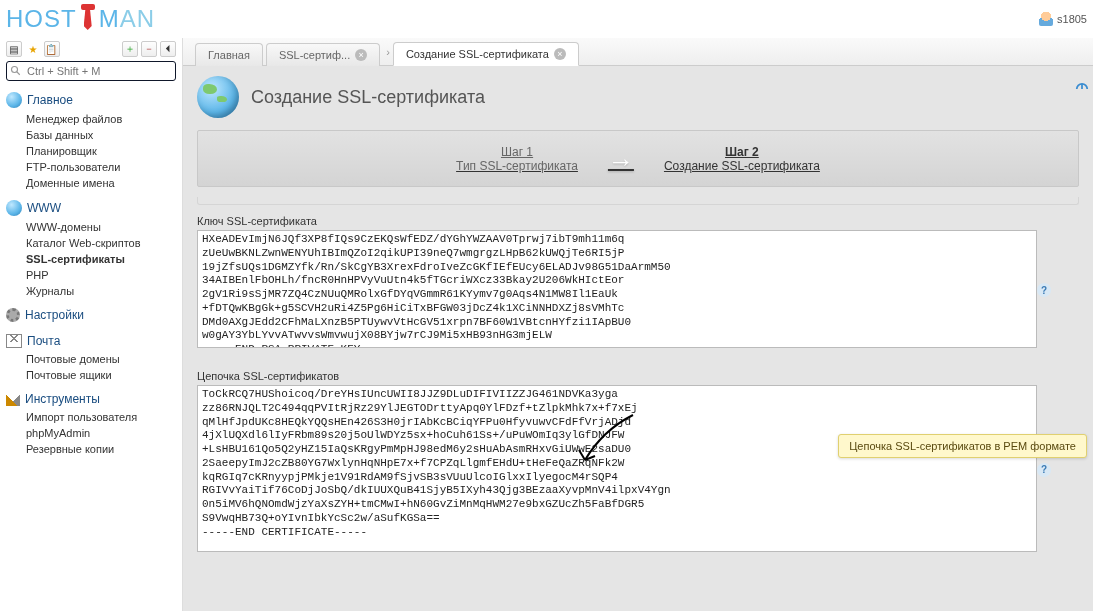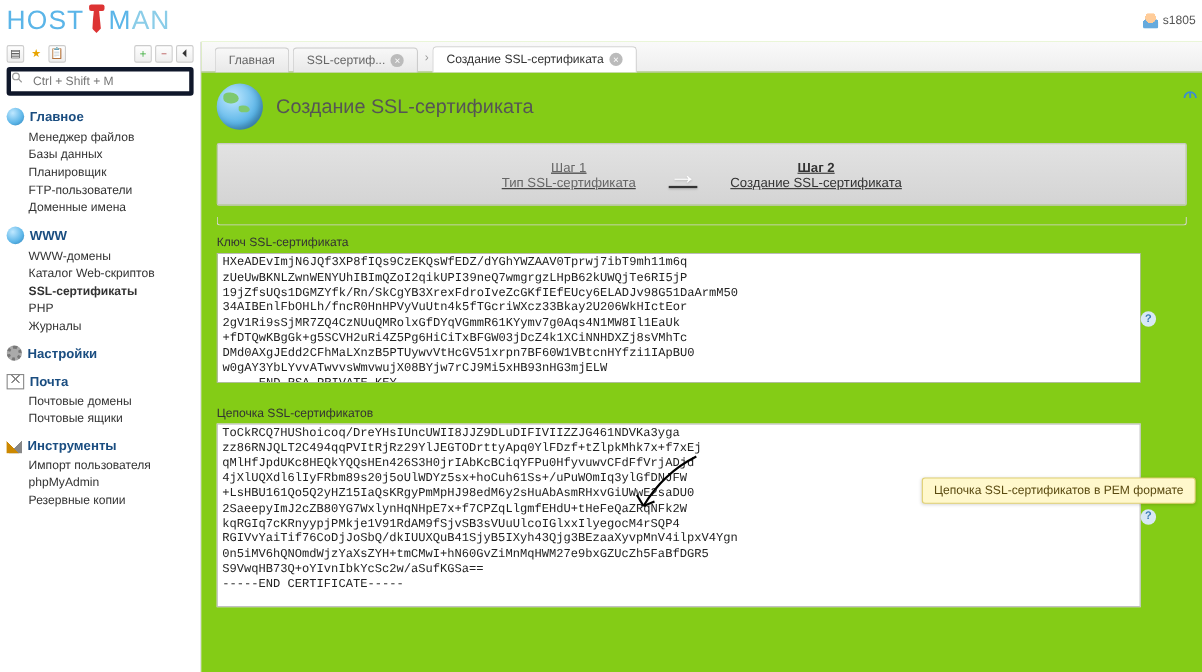--- a/index.html
+++ b/index.html
@@ -12,28 +12,28 @@
 .logo .tie::after { content: ""; position: absolute; top: 6px; left: 5px; width: 8px; height: 20px; background: #d33; clip-path: polygon(20% 0, 80% 0, 100% 80%, 50% 100%, 0 80%); }
 .userbox { display: flex; align-items: center; gap: 4px; color: #555; font-size: 11px; }
 .user-icon { width: 14px; height: 14px; background: radial-gradient(circle at 50% 30%, #fc9 40%, transparent 41%), radial-gradient(circle at 50% 90%, #6ad 60%, transparent 61%); border-radius: 2px; }
 .layout { display: flex; height: 573px; }
 .sidebar { width: 183px; border-right: 1px solid #ddd; padding: 3px 6px; background: #fff; overflow: hidden; }
 .toolbar-row { display: flex; align-items: center; gap: 3px; margin-bottom: 4px; }
 .tb-icon { width: 16px; height: 16px; display: inline-flex; align-items: center; justify-content: center; border: 1px solid #ccc; border-radius: 2px; background: linear-gradient(#fefefe,#eee); cursor: pointer; font-size: 10px; }
 .tb-icon.star { color: #e8a400; border: none; background: none; }
 .tb-spacer { flex: 1; }
 .search-wrap { position: relative; margin-bottom: 8px; }
-.search-input { width: 100%; padding: 3px 4px 3px 20px; border: 4px solid #0f172a; border-radius: 3px; font-size: 11px; color: #888; }
+.search-input { width: 100%; padding: 3px 4px 3px 20px; border: 1px solid #0f172a; border-radius: 3px; font-size: 11px; color: #888; }
 .search-icon { position: absolute; left: 4px; top: 4px; width: 12px; height: 12px; color: #999; }
 .nav-group { margin-bottom: 6px; }
-.nav-head { display: flex; align-items: center; gap: 5px; font-weight: bold; color: #1a4d80; padding: 3px 0; cursor: pointer; font-size: 12px; }
+.nav-head { display: flex; align-items: center; gap: 5px; font-weight: normal; color: #1a4d80; padding: 3px 0; cursor: pointer; font-size: 12px; }
 .nav-items { padding-left: 20px; }
 .nav-item { padding: 2px 0; color: #333; cursor: pointer; font-size: 11px; }
 .nav-item.active { font-weight: bold; }
-.main { flex: 1; background: #84cc16; position: relative; }
+.main { flex: 1; background: #e5e5e5; position: relative; }
 .tabs { display: flex; align-items: flex-end; height: 28px; padding-left: 12px; border-bottom: 1px solid #ccc; background: linear-gradient(#fafafa,#eee); }
 .tab { padding: 5px 12px; border: 1px solid #ccc; border-bottom: none; border-radius: 4px 4px 0 0; margin-right: 3px; background: linear-gradient(#f8f8f8,#e8e8e8); color: #666; font-size: 11px; display: flex; align-items: center; gap: 5px; cursor: pointer; position: relative; top: 1px; }
 .tab.active { background: #fff; color: #333; border-bottom: 1px solid #fff; }
 .tab .close { width: 12px; height: 12px; border-radius: 50%; background: #bbb; color: #fff; display: inline-flex; align-items: center; justify-content: center; font-size: 9px; line-height: 1; }
 .tab-sep { color: #999; align-self: center; margin: 0 3px; }
 .content { padding: 10px 14px 0 14px; position: relative; }
 .page-head { display: flex; align-items: center; gap: 12px; margin-bottom: 12px; }
 .globe { width: 42px; height: 42px; border-radius: 50%; background: radial-gradient(circle at 35% 30%, #bfe8ff, #5bb5e8 60%, #2a7ab0); box-shadow: inset -3px -3px 6px rgba(0,0,0,.2); position: relative; }
 .globe::after { content: ""; position: absolute; top: 8px; left: 6px; width: 14px; height: 10px; background: #7ec96f; border-radius: 40% 60% 50% 50%; box-shadow: 12px 10px 0 -2px #7ec96f; }
 .page-title { font-size: 18px; color: #555; font-weight: normal; }

